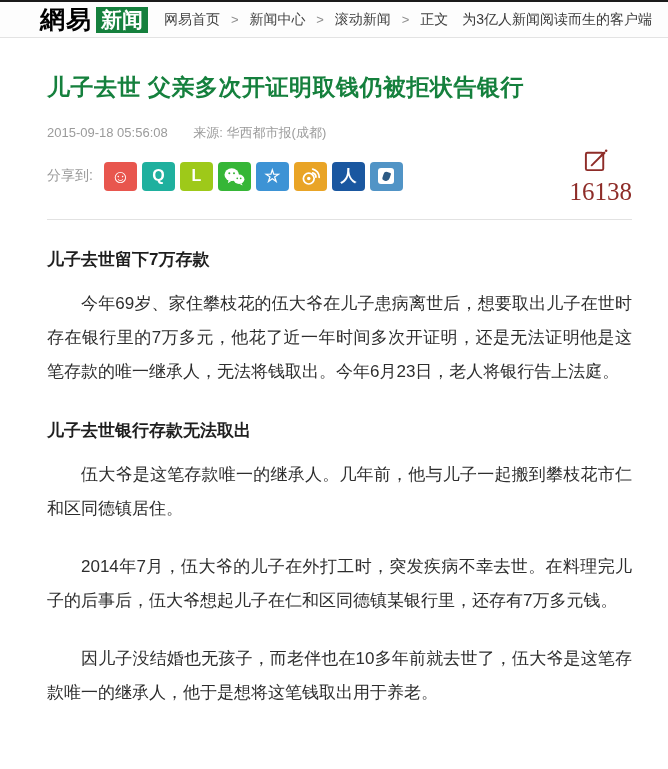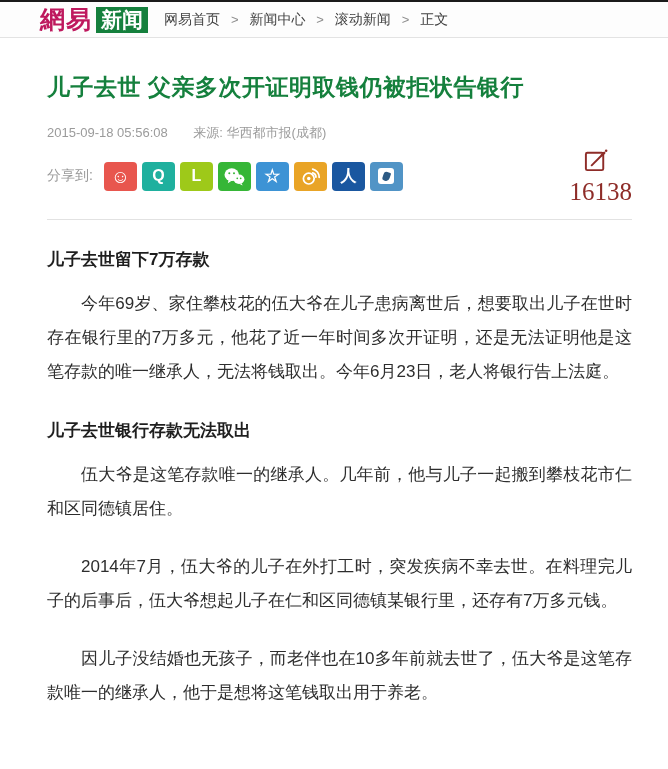--- a/index.html
+++ b/index.html
@@ -15,21 +15,21 @@
     height: 36px;
     background: #fdfdfd;
     border-bottom: 1px solid #e3e3e3;
     display: flex;
     align-items: center;
     padding: 0 16px 0 40px;
     white-space: nowrap;
   }
   .logo { display: flex; align-items: center; cursor: pointer; }
   .logo-wangyi {
-    color: #be185d;
+    color: #000000;
     font-size: 25px;
     font-weight: bold;
     letter-spacing: 1px;
   }
   .logo-news {
     background: #15803d;
     color: #fff;
     font-size: 21px;
     font-weight: bold;
     line-height: 26px;
@@ -107,20 +107,21 @@
   </div>
   <nav class="breadcrumb">
     <a>网易首页</a>
     <span class="sep">&gt;</span>
     <a>新闻中心</a>
     <span class="sep">&gt;</span>
     <a>滚动新闻</a>
     <span class="sep">&gt;</span>
     <a>正文</a>
   </nav>
+  <div class="tagline">为3亿人新闻阅读而生的客户端</div>
 </header>
 
 <main>
   <h1>儿子去世 父亲多次开证明取钱仍被拒状告银行</h1>
 
   <div class="meta">
     <span>2015-09-18 05:56:08</span>
     <span class="src">
       <span>来源:</span>
       <span>华西都市报(成都)</span>

